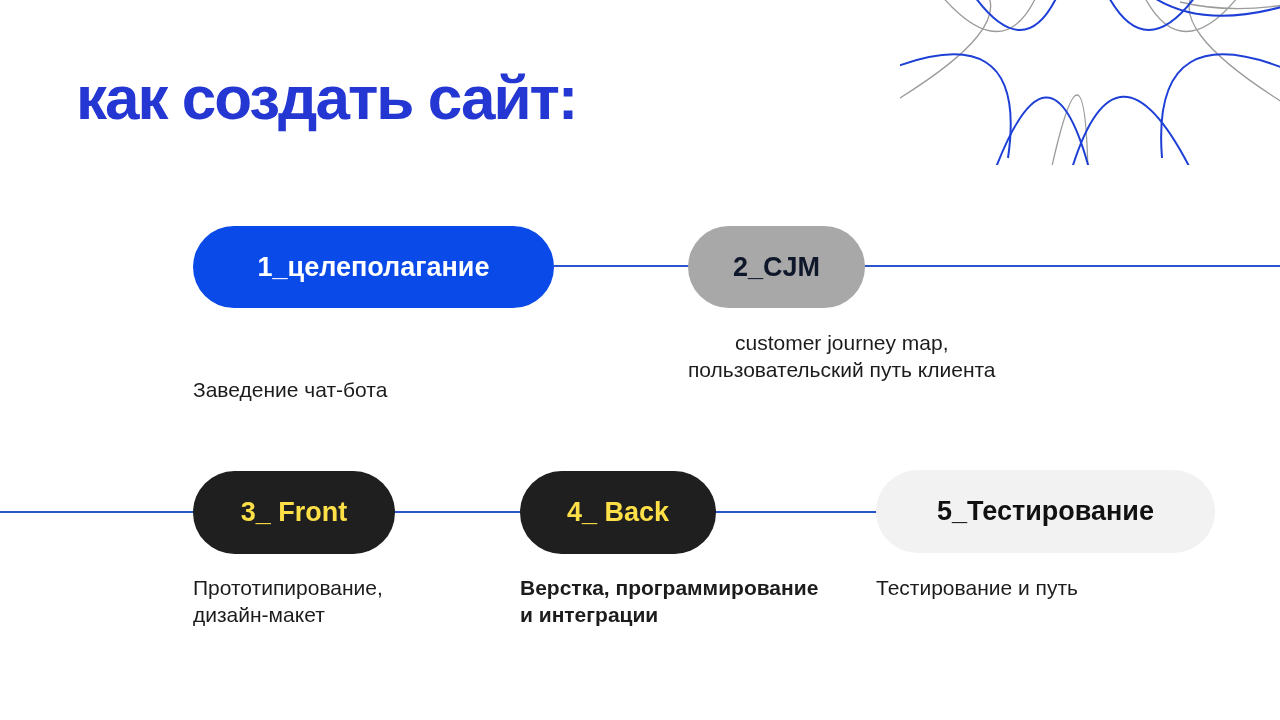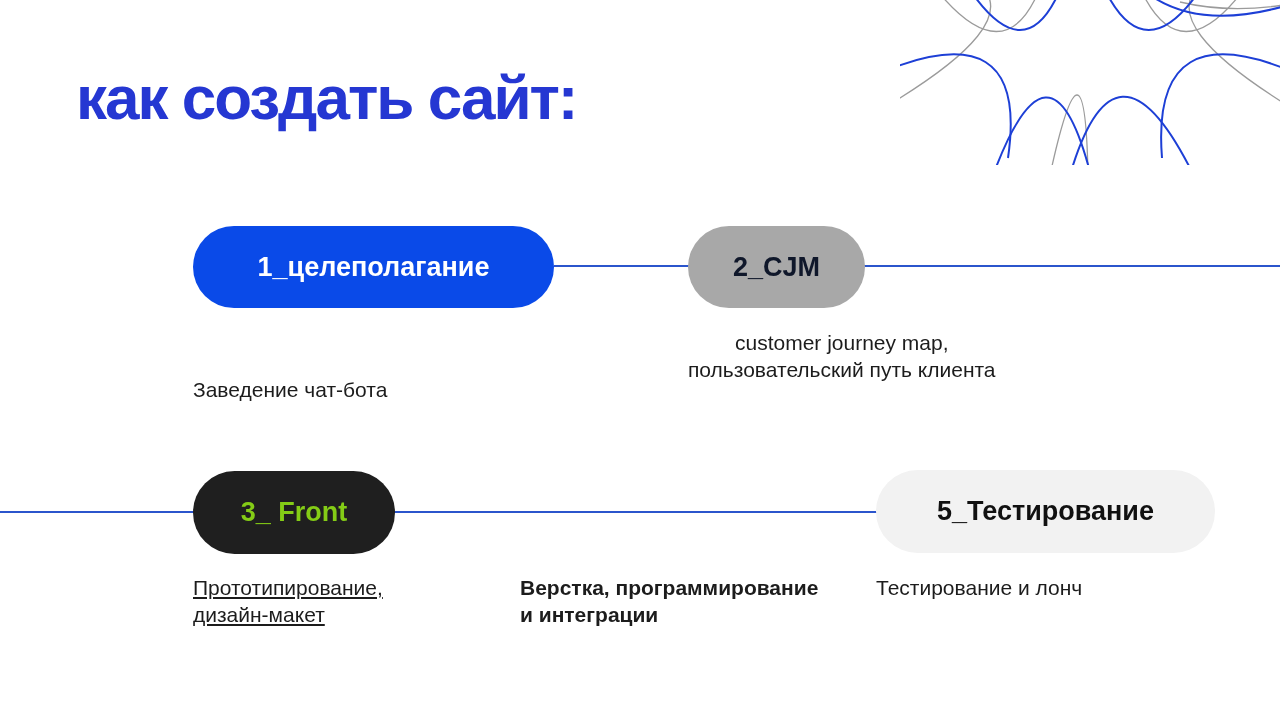--- a/index.html
+++ b/index.html
@@ -50,38 +50,38 @@
     display: flex;
     align-items: center;
     justify-content: center;
     font-weight: 700;
     font-size: 27px;
     white-space: nowrap;
     z-index: 2;
   }
   .pill-blue  { background: #0a4ae8; color: #ffffff; }
   .pill-gray  { background: #a8a8a8; color: #0f172a; }
-  .pill-dark  { background: #1f1f1f; color: #84cc16; }
+  .pill-dark  { background: #1f1f1f; color: #fde047; }
   .pill-light { background: #f2f2f2; color: #111111; }
   .p1 { left: 193px; top: 226px; width: 361px; }
   .p2 { left: 688px; top: 226px; width: 177px; }
   .p3 { left: 193px; top: 471px; width: 202px; height: 83px; }
   .p4 { left: 520px; top: 471px; width: 196px; height: 83px; }
   .p5 { left: 876px; top: 470px; width: 339px; height: 83px; align-items: center; }
   .desc {
     position: absolute;
     font-size: 21px;
     line-height: 27px;
     color: #1c1c1c;
     white-space: pre-line;
     z-index: 2;
   }
   .d1 { left: 193px; top: 329px; margin-top: 47px; }
   .d2 { left: 688px; top: 329px; text-align: center; }
-  .d3 { left: 193px; top: 574px; text-decoration: underline; }
+  .d3 { left: 193px; top: 574px; }
   .d4 { left: 520px; top: 574px; font-weight: bold; }
   .d5 { left: 876px; top: 574px; }
 </style>
 </head>
 <body>
 
 <div class="slide">
 
   <h1 class="title">как создать сайт:</h1>
 
@@ -114,21 +114,24 @@
   </div>
   <div class="desc d2">customer journey map,
 пользовательский путь клиента</div>
 
   <div class="pill pill-dark p3">
     <span>3_ Front</span>
   </div>
   <div class="desc d3">Прототипирование,
 дизайн-макет</div>
 
+  <div class="pill pill-dark p4">
+    <span>4_ Back</span>
+  </div>
   <div class="desc d4">Верстка, программирование
 и интеграции</div>
 
   <div class="pill pill-light p5">
     <span>5_Тестирование</span>
   </div>
-  <div class="desc d5">Тестирование и лонч</div>
+  <div class="desc d5">Тестирование и путь</div>
 
 </div>
 
 </body></html>

